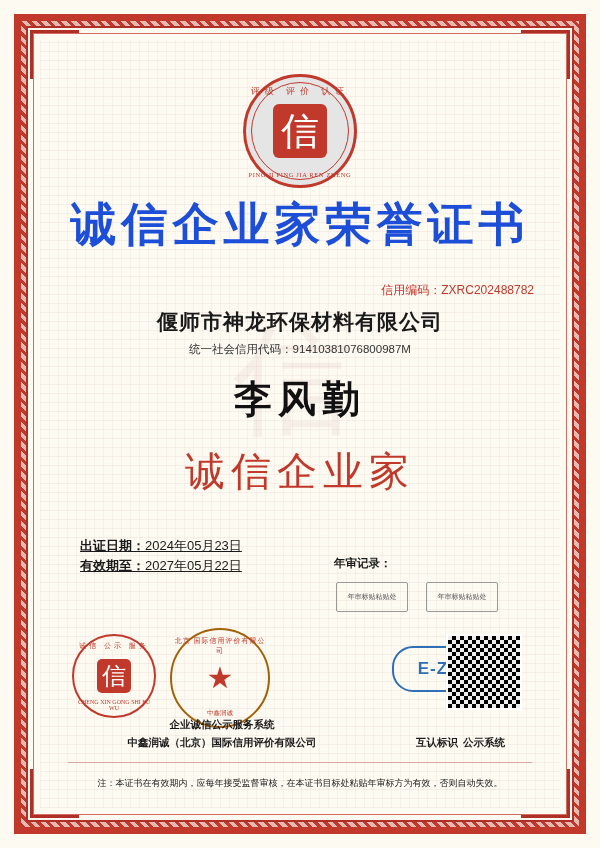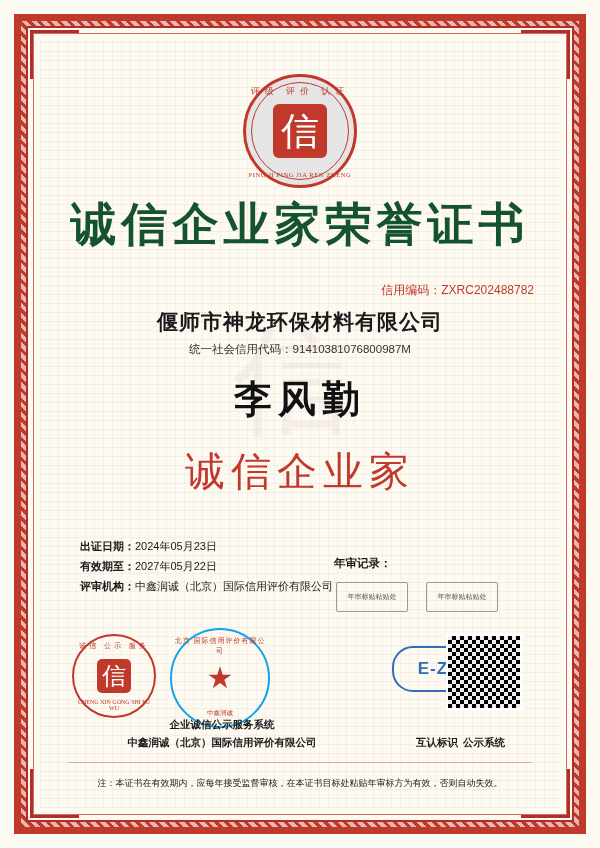--- a/index.html
+++ b/index.html
@@ -86,21 +86,21 @@
     font-size:9px;color:#c0392b;letter-spacing:5px;
   }
   .seal-bottom-text{
     position:absolute;bottom:7px;left:0;right:0;text-align:center;
     font-size:6.5px;color:#c0392b;letter-spacing:.6px;
   }
 
   .cert-title{
     position:absolute;top:150px;left:0;right:0;
     text-align:center;
-    font-size:46px;font-weight:bold;color:#14532d;
+    font-size:46px;font-weight:bold;color:#1d4ed8;
     letter-spacing:5px;
     font-family:"Liberation Serif", serif;
   }
   .cert-subtitle{
     position:absolute;top:206px;left:0;right:0;
     text-align:center;
     font-size:13.5px;color:#111;letter-spacing:1.6px;
     font-family:"Liberation Sans", sans-serif;
   }
   .code-line{
@@ -125,22 +125,23 @@
   }
   .award{
     position:absolute;top:400px;left:0;right:0;
     text-align:center;font-size:40px;font-weight:normal;color:#c0392b;
     letter-spacing:6px;
   }
 
   
   .info{
     position:absolute;top:492px;left:36px;
-    font-size:11px;color:#1a1a1a;line-height:20px;
-    font-family:"Liberation Sans", sans-serif;
+    font-size:13px;color:#1a1a1a;line-height:20px;
+    font-family:"Liberation Sans", sans-serif;
+    text-decoration:underline;
   }
   .info .row{white-space:nowrap;}
   .info .label{font-weight:bold;}
   .annual{
     position:absolute;top:512px;left:290px;
     font-size:11.5px;color:#1a1a1a;font-weight:bold;
     font-family:"Liberation Sans", sans-serif;
   }
   .sticker{
     position:absolute;top:538px;width:70px;height:28px;
@@ -162,21 +163,21 @@
   }
   .logo-seal .mini{
     width:34px;height:34px;background:#c0392b;border-radius:5px;
     color:#fff;font-size:24px;line-height:34px;text-align:center;
   }
   .logo-seal .t{position:absolute;top:5px;left:0;right:0;text-align:center;font-size:7px;color:#c0392b;letter-spacing:3px;}
   .logo-seal .b{position:absolute;bottom:5px;left:0;right:0;text-align:center;font-size:6px;color:#c0392b;}
 
   .gov-seal{
     position:absolute;left:108px;top:-4px;width:96px;height:96px;
-    border-radius:50%;border:2px solid #0ea5e9;
+    border-radius:50%;border:2px solid #a16207;
     display:flex;align-items:center;justify-content:center;
     color:#c0392b;
   }
   .gov-seal .star{font-size:30px;color:#c0392b;line-height:1;}
   .gov-seal .t{position:absolute;top:6px;left:0;right:0;text-align:center;font-size:7px;letter-spacing:1px;}
   .gov-seal .b{position:absolute;bottom:8px;left:0;right:0;text-align:center;font-size:6.5px;}
 
   .mutual{
     position:absolute;left:330px;top:14px;width:90px;height:42px;
     border:2px solid #2f6fb5;border-radius:21px;
@@ -243,23 +244,20 @@
     <div class="person">李风勤</div>
     <div class="award">诚信企业家</div>
 
     <div class="info">
       <div class="row">
         <span class="label">出证日期：</span><span>2024年05月23日</span>
       </div>
       <div class="row">
         <span class="label">有效期至：</span><span>2027年05月22日</span>
       </div>
-      <div class="row">
-        <span class="label">评审机构：</span><span>中鑫润诚（北京）国际信用评价有限公司</span>
-      </div>
     </div>
 
     <div class="annual">年审记录：</div>
     <div class="sticker s1">年审标贴粘贴处</div>
     <div class="sticker s2">年审标贴粘贴处</div>
 
     <div class="footer">
 
       <div class="logo-seal">
         <div class="t">诚信 公示 服务</div>

